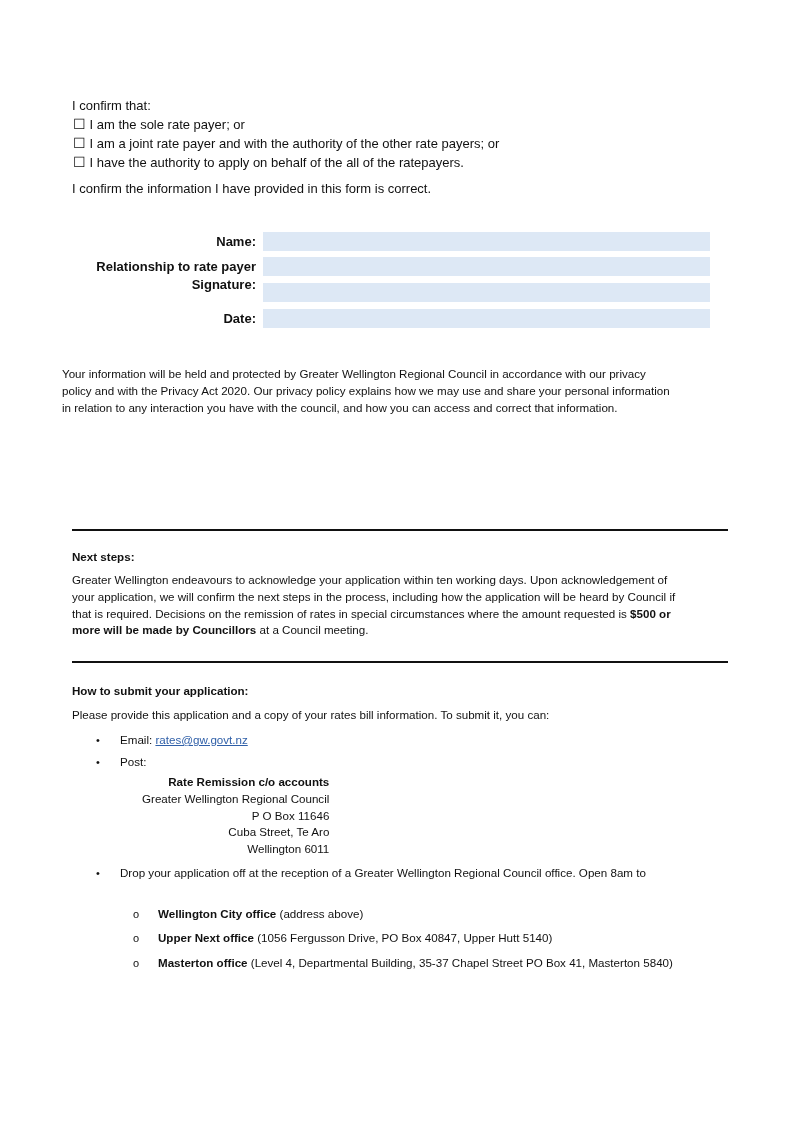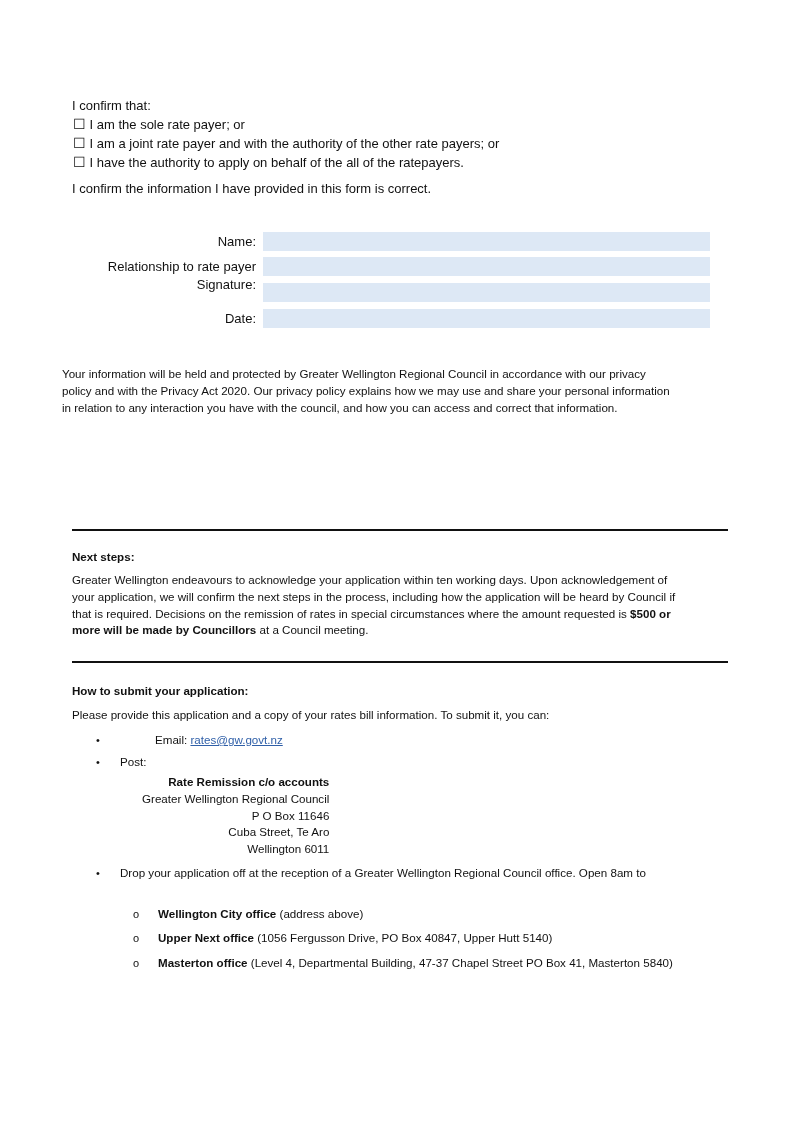--- a/index.html
+++ b/index.html
@@ -3,21 +3,21 @@
 <meta charset="utf-8">
 <style>
   html, body { margin:0; padding:0; background:#ffffff; }
   body { width:800px; height:1130px; position:relative; overflow:hidden;
          font-family:"Liberation Sans", sans-serif; color:#111; }
   .abs { position:absolute; }
   .txt { font-size:13px; line-height:17px; white-space:nowrap; }
   .small { font-size:11.6px; line-height:16.8px; }
   .check-line { display:flex; align-items:center; }
   .cb { font-size:14px; margin-right:4px; line-height:17px; }
-  .label { position:absolute; right:544px; font-weight:normal; font-size:13px; line-height:19px; text-align:right; white-space:nowrap; }
+  .label { position:absolute; right:544px; font-weight:bold; font-size:13px; line-height:19px; text-align:right; white-space:nowrap; }
   .field { position:absolute; left:263px; width:447px; height:19px; background:#dde8f5; border:none; padding:0; }
   .rule { position:absolute; left:72px; width:656px; height:2px; background:#111; }
   .b { font-weight:bold; }
   .bullet { position:absolute; left:96px; font-size:11px; }
   .sub-bullet { position:absolute; left:133px; font-size:11px; }
   a.link { color:#2f5fa8; text-decoration:underline; }
 </style>
 </head>
 <body>
 
@@ -65,21 +65,21 @@
   <div><span>that is required. Decisions on the remission of rates in special circumstances where the amount requested is </span><span class="b">$500 or</span></div>
   <div><span class="b">more will be made by Councillors</span><span> at a Council meeting.</span></div>
 </div>
 
 <div class="rule" style="top:661px;"></div>
 
 <div class="abs small b" style="left:72px; top:683px;">How to submit your application:</div>
 <div class="abs small" style="left:72px; top:707px; white-space:nowrap;">Please provide this application and a copy of your rates bill information. To submit it, you can:</div>
 
 <div class="bullet small" style="top:732px;">•</div>
-<div class="abs small" style="left:120px; top:732px; white-space:nowrap;margin-left:35px;">
+<div class="abs small" style="left:120px; top:732px; white-space:nowrap;">
   <span>Email: </span><a class="link">rates@gw.govt.nz</a>
 </div>
 
 <div class="bullet small" style="top:754px;">•</div>
 <div class="abs small" style="left:120px; top:754px;">Post:</div>
 
 <div class="abs small" style="left:142px; top:774px; white-space:nowrap;text-align:right;">
   <div class="b">Rate Remission c/o accounts</div>
   <div>Greater Wellington Regional Council</div>
   <div>P O Box 11646</div>
@@ -97,14 +97,14 @@
   <span class="b">Wellington City office</span><span> (address above)</span>
 </div>
 
 <div class="sub-bullet small" style="top:930px;">o</div>
 <div class="abs small" style="left:158px; top:930px; white-space:nowrap;">
   <span class="b">Upper Next office</span><span> (1056 Fergusson Drive, PO Box 40847, Upper Hutt 5140)</span>
 </div>
 
 <div class="sub-bullet small" style="top:955px;">o</div>
 <div class="abs small" style="left:158px; top:955px; white-space:nowrap;">
-  <span class="b">Masterton office</span><span> (Level 4, Departmental Building, 47-37 Chapel Street PO Box 41, Masterton  5840)</span>
+  <span class="b">Masterton office</span><span> (Level 4, Departmental Building, 35-37 Chapel Street PO Box 41, Masterton  5840)</span>
 </div>
 
 </body></html>

